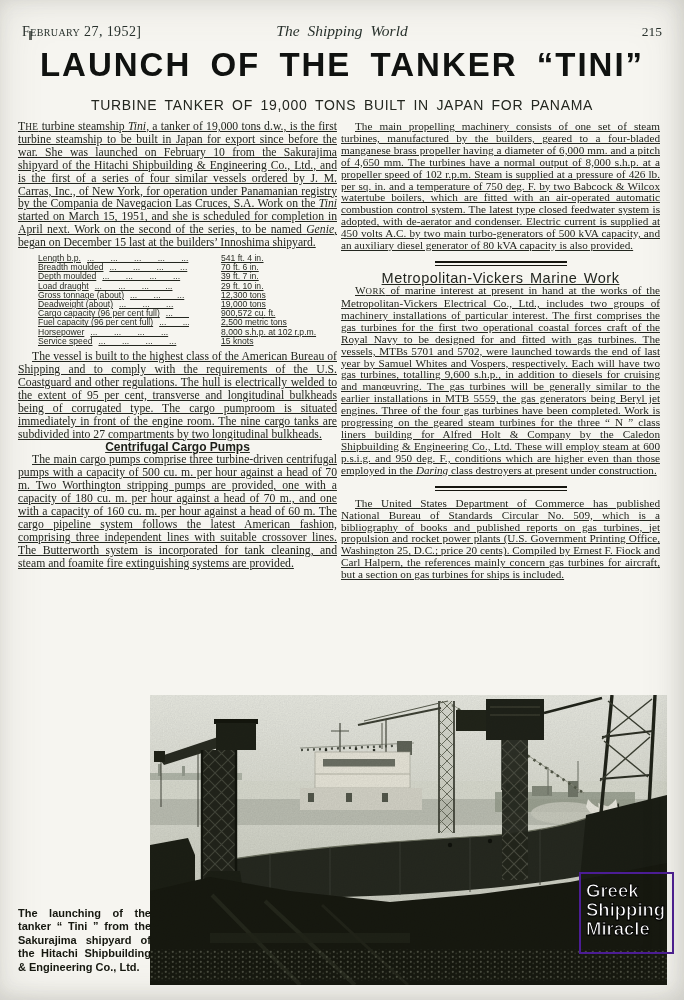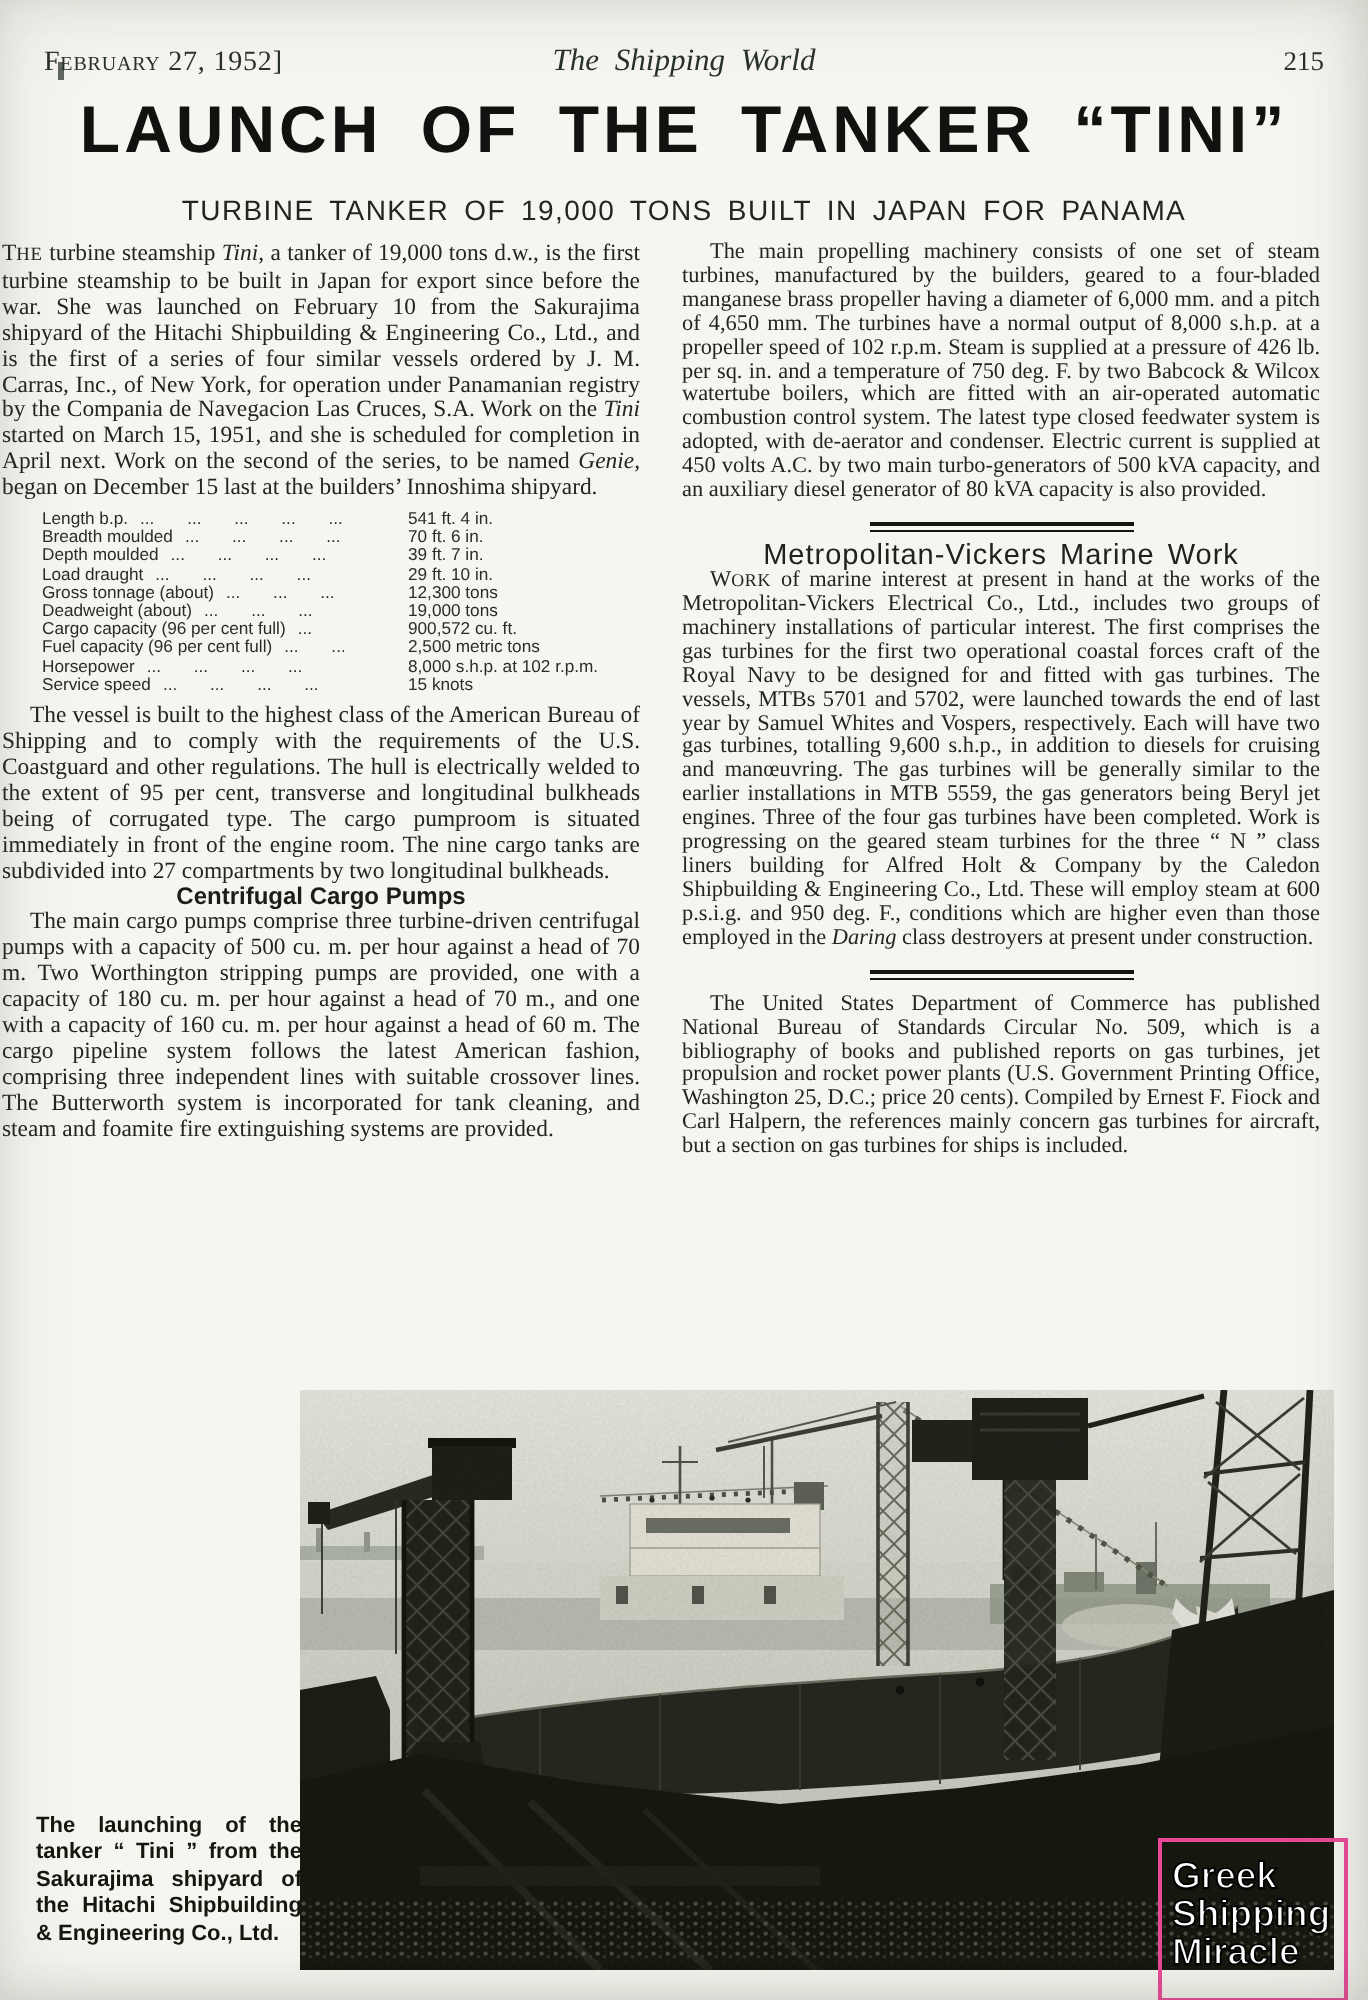--- a/index.html
+++ b/index.html
@@ -14,22 +14,22 @@
   .m-journal{flex:1;text-align:center;font-style:italic;font-size:15.5px;word-spacing:4px;}
   .m-page{width:190px;text-align:right;font-size:13.5px;}
 
   .title{position:absolute;top:46px;left:0;right:0;text-align:center;
     font-family:"Liberation Sans",sans-serif;font-weight:bold;font-size:33px;
     letter-spacing:2px;word-spacing:8px;color:#101210;}
   .subtitle{position:absolute;top:97px;left:0;right:0;text-align:center;
     font-family:"Liberation Sans",sans-serif;font-size:14px;letter-spacing:.7px;word-spacing:3px;color:#23261f;}
 
   
-  .cols{position:absolute;top:121px;left:1px;display:flex;gap:21px;
-    font-family:"Liberation Serif",serif;color:#23261f;text-align:justify;}
+  .cols{position:absolute;top:121px;left:18px;display:flex;gap:4px;
+    font-family:"Liberation Serif",serif;color:#23261f;text-align:justify;text-decoration:underline;}
   .col{width:319px;}
   .col-left{font-size:11.7px;line-height:12.9px;}
   .col-right{font-size:11.2px;line-height:11.9px;}
   .col p{margin:0;}
   .ind{text-indent:14px;}
   .it{font-style:italic;}
   .sc{font-size:.8em;letter-spacing:.4px;}
 
   .particulars{margin:4px 4px 5px 20px;font-family:"Liberation Sans",sans-serif;
     font-size:8.6px;line-height:9.2px;color:#2a2d25;text-align:left;}
@@ -46,22 +46,22 @@
     border-top:2.5px solid #15150f;border-bottom:1px solid #15150f;}
 
   
   .photo{position:absolute;left:150px;top:695px;width:517px;height:290px;}
   .photo svg{display:block;width:100%;height:100%;}
 
   .caption{position:absolute;left:18px;top:907px;width:133px;
     font-family:"Liberation Sans",sans-serif;font-weight:bold;font-size:11px;line-height:13.4px;
     color:#15170f;text-align:justify;}
 
-  .watermark{position:absolute;left:579px;top:919px;width:86px;height:71px;
-    border:2px solid #ec4899;padding:7px 0 0 5px;
+  .watermark{position:absolute;left:579px;top:872px;width:86px;height:71px;
+    border:2px solid #4c1d95;padding:7px 0 0 5px;
     font-family:"Liberation Sans",sans-serif;font-weight:bold;font-size:18.5px;line-height:19px;
     color:#ffffff;-webkit-text-stroke:0.9px #000;text-shadow:0 1px 1px rgba(0,0,0,.55);}
 
   .artifact{position:absolute;left:29px;top:31px;width:3px;height:9px;background:#3c423c;opacity:.8;}
 </style>
 </head>
 <body>
 
 <div class="page">
 

